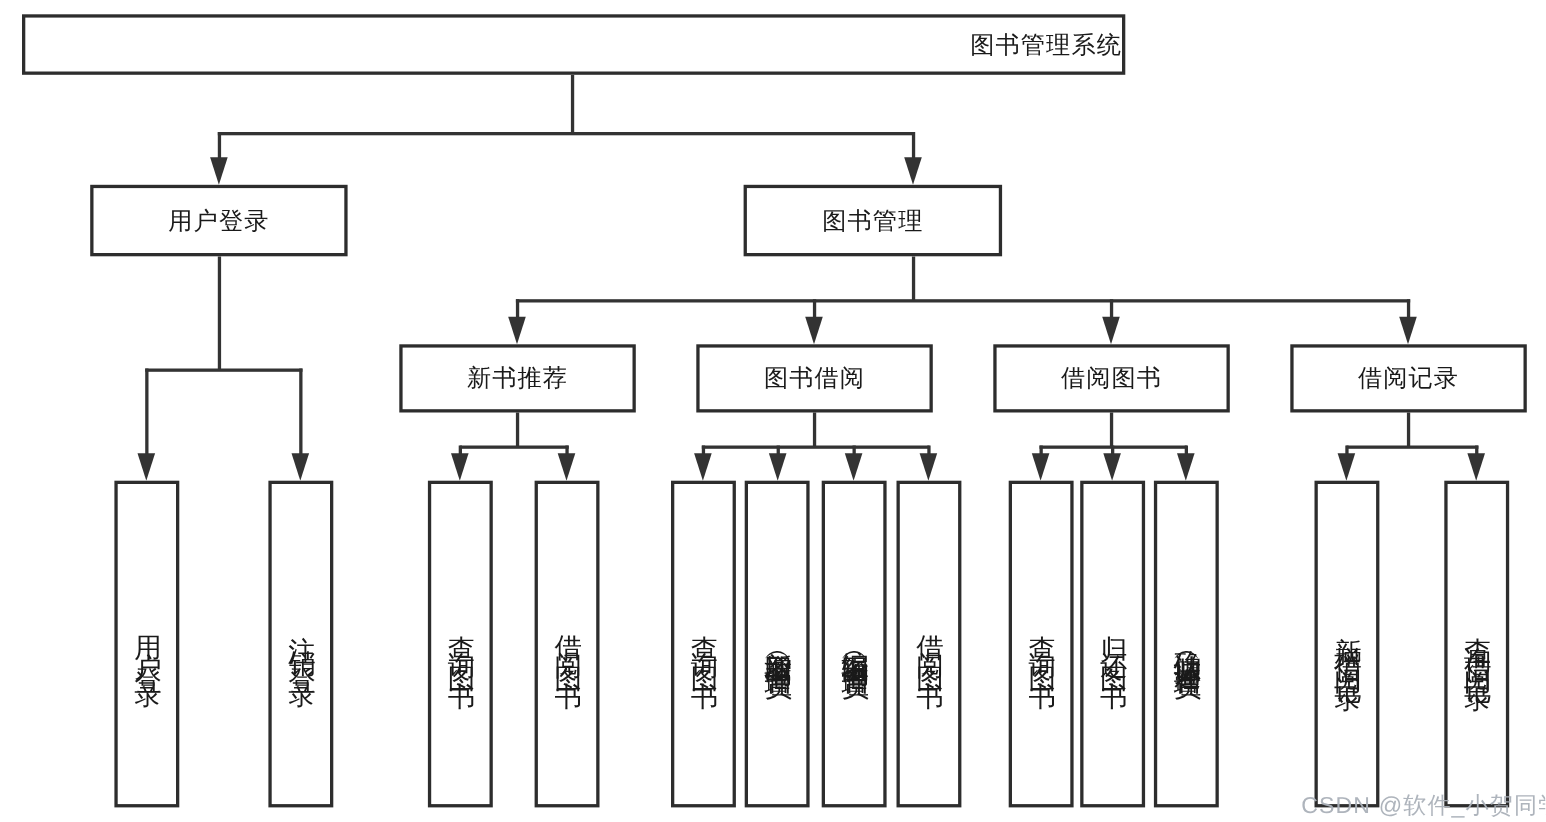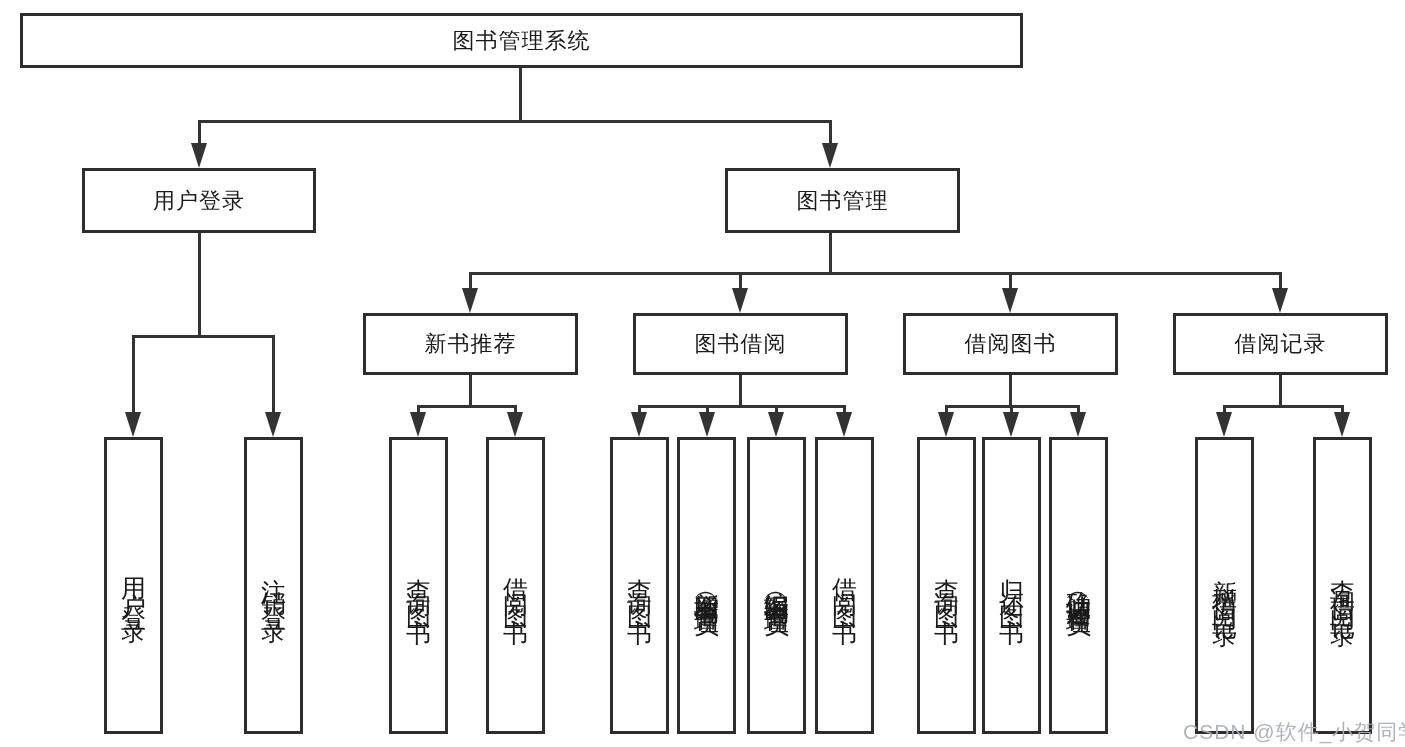--- a/index.html
+++ b/index.html
@@ -55,35 +55,35 @@
     color: rgba(170, 176, 184, 0.95);
     white-space: nowrap;
     z-index: 5;
   }
 </style>
 </head>
 <body>
 
 <div class="canvas">
 
-  <div class="box" style="left:20px; top:13px; width:1003px; height:55px;">
+  <div class="box" style="left:20px; top:13px; width:1003px; height:55px;justify-content:flex-end;">
     <span class="hlabel">图书管理系统</span>
   </div>
 
   <div class="line" style="left:519px; top:68px; width:3px; height:54px;"></div>
   <div class="line" style="left:198px; top:120px; width:633px; height:3px;"></div>
   <div class="line" style="left:198px; top:120px; width:3px; height:26px;"></div>
   <div class="arrow" style="left:191px; top:143px;"></div>
   <div class="line" style="left:829px; top:120px; width:3px; height:26px;"></div>
   <div class="arrow" style="left:822px; top:143px;"></div>
 
   <div class="box" style="left:82px; top:168px; width:234px; height:65px;">
     <span class="hlabel">用户登录</span>
   </div>
-  <div class="box" style="left:725px; top:168px; width:235px; height:65px;">
+  <div class="box" style="left:676px; top:168px; width:235px; height:65px;">
     <span class="hlabel">图书管理</span>
   </div>
 
   <div class="line" style="left:198px; top:233px; width:3px; height:104px;"></div>
   <div class="line" style="left:132px; top:335px; width:143px; height:3px;"></div>
   <div class="line" style="left:132px; top:335px; width:3px; height:80px;"></div>
   <div class="arrow" style="left:125px; top:412px;"></div>
   <div class="line" style="left:272px; top:335px; width:3px; height:80px;"></div>
   <div class="arrow" style="left:265px; top:412px;"></div>
 

